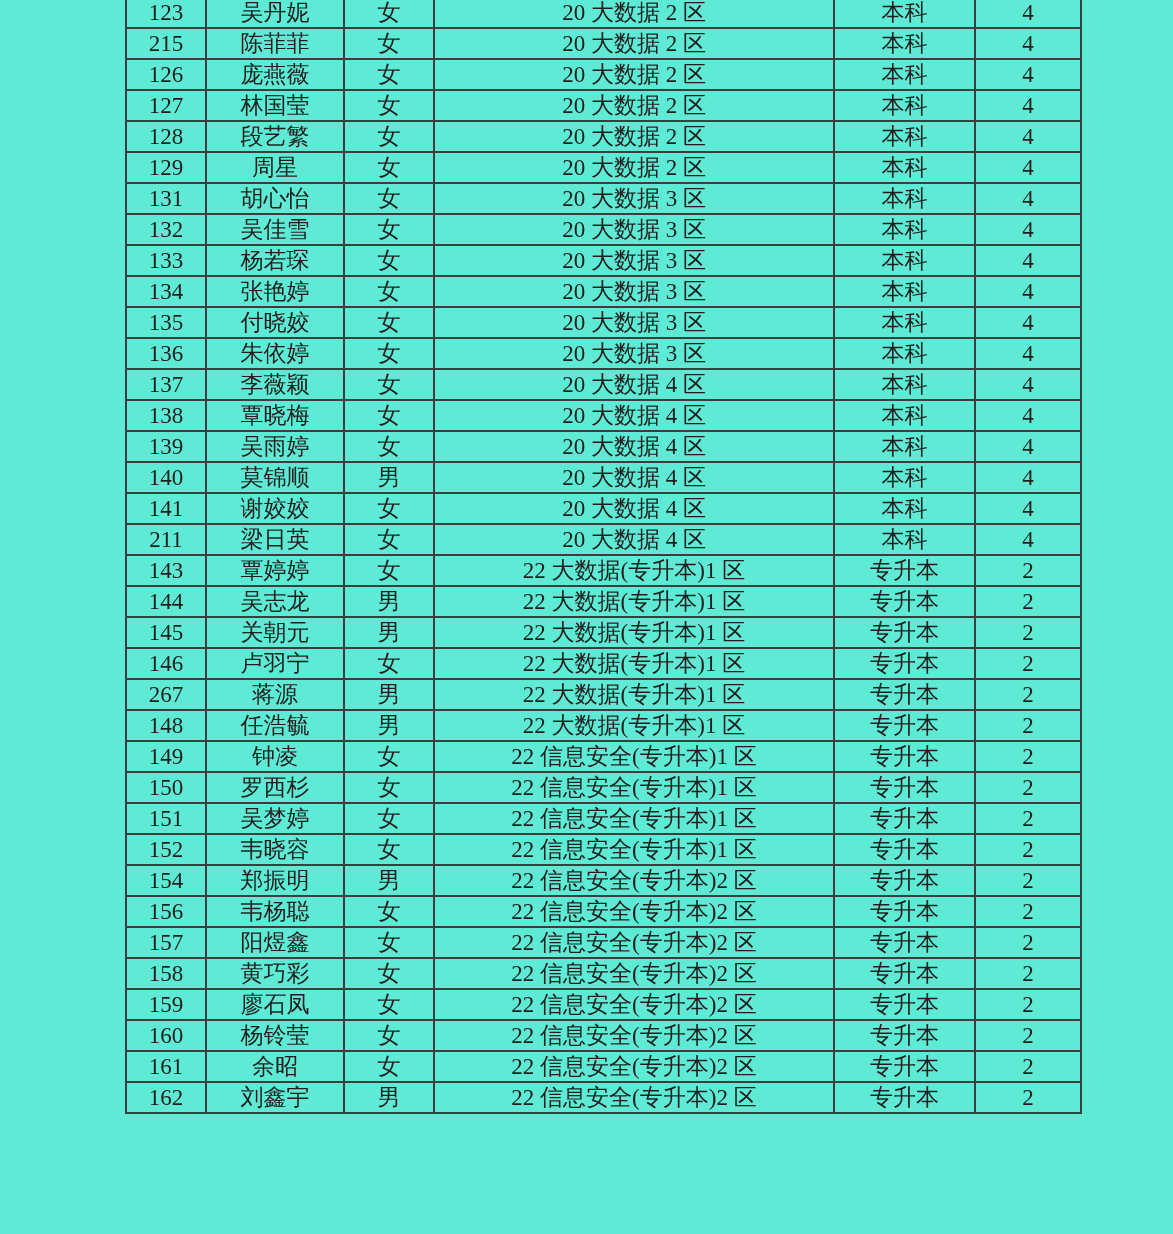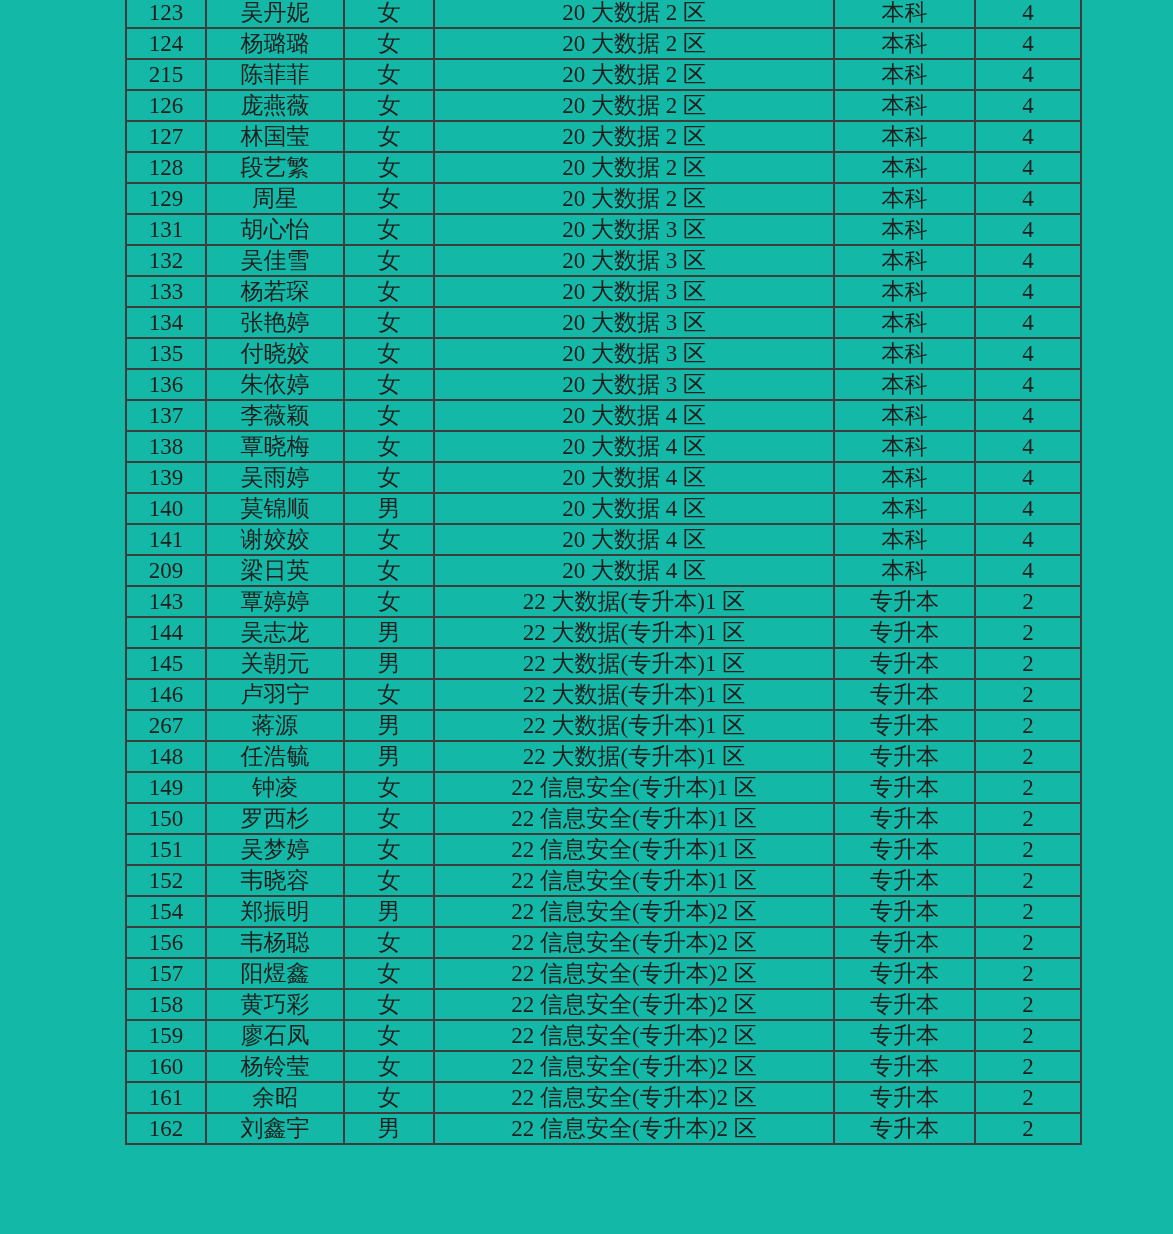--- a/index.html
+++ b/index.html
@@ -1,21 +1,21 @@
 <!DOCTYPE html>
 <html><head>
 <meta charset="utf-8">
 <style>
   * { margin: 0; padding: 0; box-sizing: border-box; }
   html, body { background: #ffffff; }
   .page {
     position: relative;
     width: 1173px;
     height: 1234px;
-    background: #14b8a6;
+    background: #5eead4;
     overflow: hidden;
     font-family: "Liberation Serif", "DejaVu Serif", serif;
     color: #1f1f1f;
   }
   table.roster {
     position: absolute;
     left: 125px;
     top: -4px;
     width: 955px;
     table-layout: fixed;
@@ -56,28 +56,20 @@
     <tbody>
   <tr>
     <td>123</td>
     <td>吴丹妮</td>
     <td>女</td>
     <td>20 大数据 2 区</td>
     <td>本科</td>
     <td>4</td>
   </tr>
 
-  <tr>
-    <td>124</td>
-    <td>杨璐璐</td>
-    <td>女</td>
-    <td>20 大数据 2 区</td>
-    <td>本科</td>
-    <td>4</td>
-  </tr>
 
   <tr>
     <td>215</td>
     <td>陈菲菲</td>
     <td>女</td>
     <td>20 大数据 2 区</td>
     <td>本科</td>
     <td>4</td>
   </tr>
 
@@ -211,21 +203,21 @@
   <tr>
     <td>141</td>
     <td>谢姣姣</td>
     <td>女</td>
     <td>20 大数据 4 区</td>
     <td>本科</td>
     <td>4</td>
   </tr>
 
   <tr>
-    <td>209</td>
+    <td>211</td>
     <td>梁日英</td>
     <td>女</td>
     <td>20 大数据 4 区</td>
     <td>本科</td>
     <td>4</td>
   </tr>
 
   <tr>
     <td>143</td>
     <td>覃婷婷</td>

